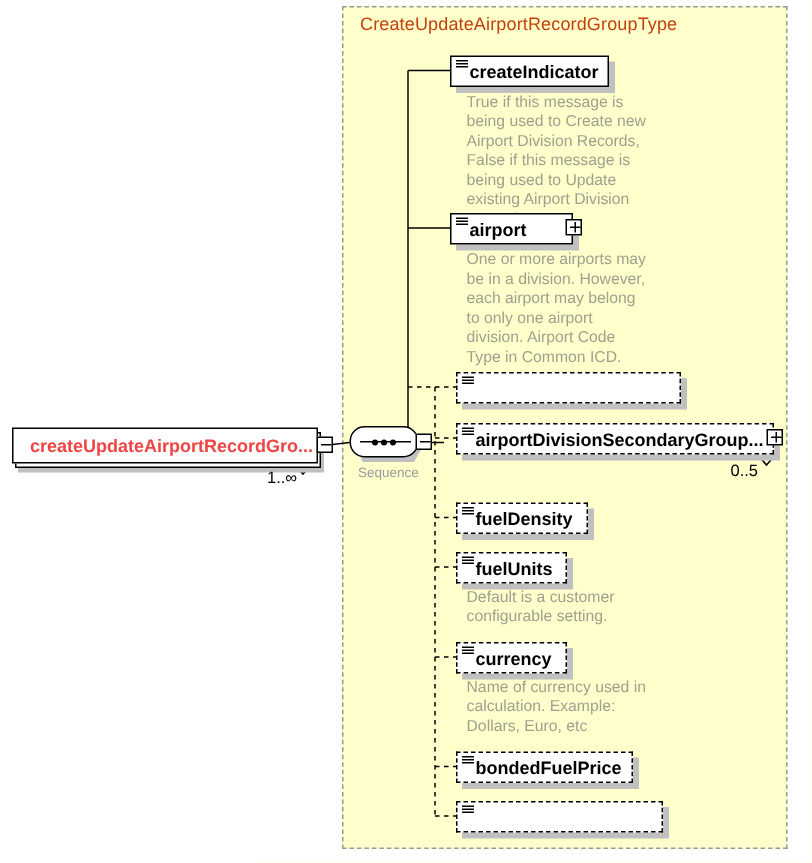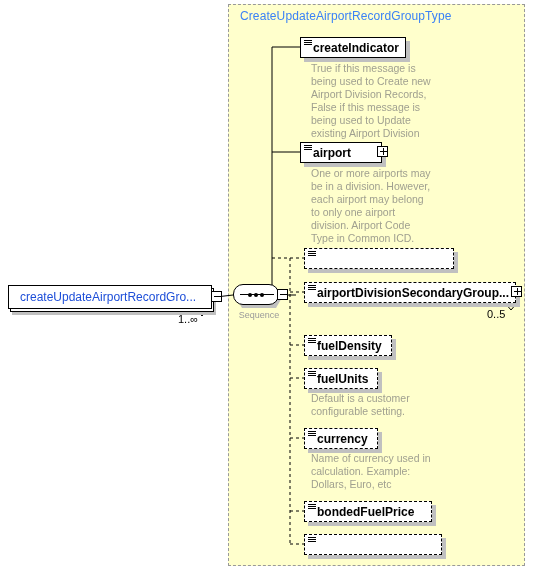--- a/index.html
+++ b/index.html
@@ -19,21 +19,21 @@
     position: absolute;
     left: 228px; top: 4px;
     width: 297px; height: 562px;
     background: #ffffcc;
     border: 1px dashed #999999;
   }
   #group-title {
     position: absolute;
     left: 240px; top: 9px;
     font-size: 12px;
-    color: #3b82f6;
+    color: #c2410c;
     letter-spacing: 0.1px;
     white-space: nowrap;
   }
 
   
   #lines {
     position: absolute;
     left: 0; top: 0;
     width: 541px; height: 575px;
     pointer-events: none;
@@ -57,21 +57,21 @@
     border: 1px solid #000000;
   }
   #root-node .face {
     position: absolute; left: 0px; top: 0px;
     width: 204px; height: 24px;
     background: #ffffff;
     border: 1px solid #000000;
     display: flex; align-items: center;
   }
   #root-node .label {
-    font-size: 12px; font-weight: normal; color: #1d4ed8;
+    font-size: 12px; font-weight: bold; color: #ef4444;
     padding-left: 11px; white-space: nowrap;
   }
   .toggle {
     position: absolute;
     width: 11px; height: 11px;
     background: #ffffff;
     border: 1px solid #000000;
   }
   .toggle::before {
     content: "";
@@ -307,21 +307,21 @@
       <div class="face">
         <span class="anno">
           <i></i>
           <i></i>
           <i></i>
         </span>
         <span class="label">currency</span>
       </div>
     </div>
     <div class="desc" style="left: 311px; top: 452px; width: 130px;">Name of currency used in calculation.  Example: Dollars, Euro, etc</div>
-    <div class="node optional" style="left: 304px; top: 501px; width: 128px; padding-left: 33px;">
+    <div class="node optional" style="left: 304px; top: 501px; width: 118px; padding-left: 33px;">
       <div class="shadow"></div>
       <div class="face">
         <span class="anno">
           <i></i>
           <i></i>
           <i></i>
         </span>
         <span class="label">bondedFuelPrice</span>
       </div>
     </div>

